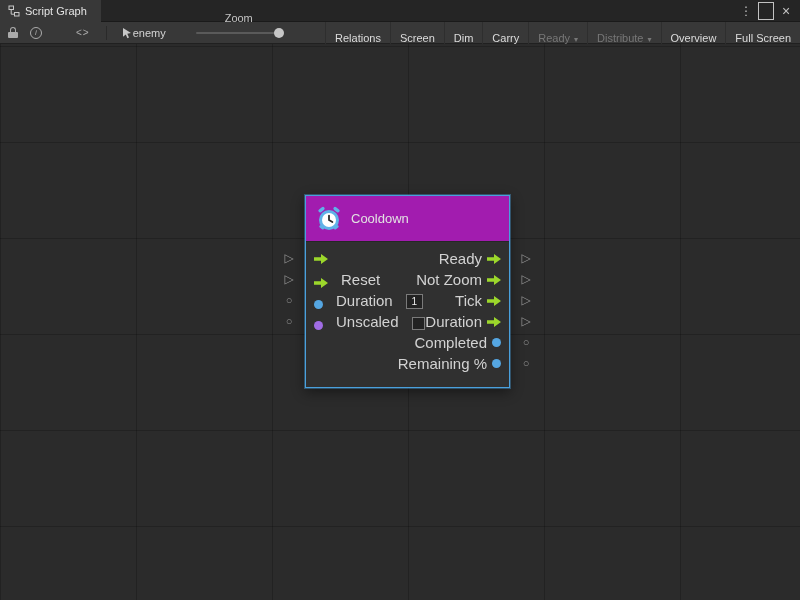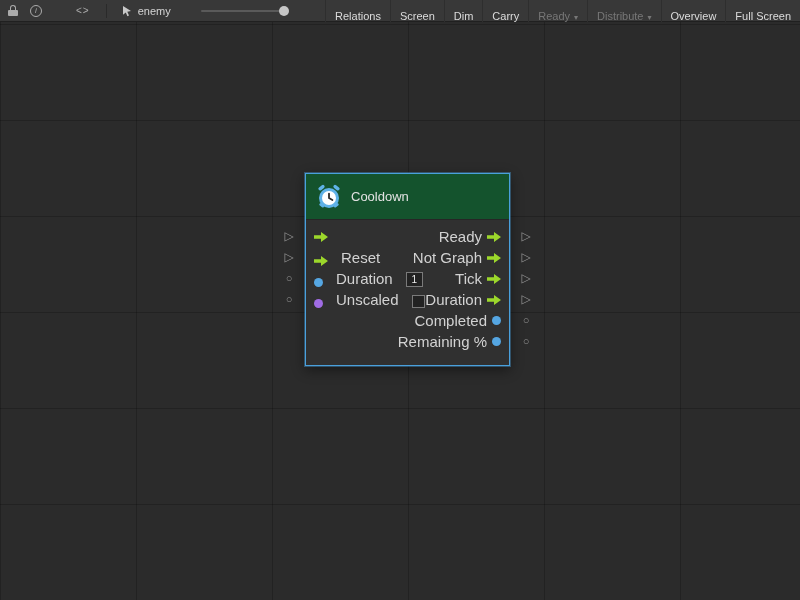--- a/index.html
+++ b/index.html
@@ -31,21 +31,21 @@
   }
   .tool-icon { display:flex; align-items:center; justify-content:center; height:22px; padding:0 6px; }
   .lock-icon { position:relative; width:10px; height:11px; display:inline-block; }
   .lock-icon .shackle { position:absolute; top:0; left:2px; width:6px; height:6px;
     border:1.5px solid #ababab; border-bottom:none; border-radius:3px 3px 0 0; }
   .lock-icon .lbody { position:absolute; bottom:0; left:0; width:10px; height:6px; background:#ababab; border-radius:1px; }
   .info-icon { width:12px; height:12px; border:1px solid #ababab; border-radius:50%;
     display:flex; align-items:center; justify-content:center; font-size:8px; font-style:italic; color:#ababab; }
   .code-icon { color:#ababab; font-size:10px; letter-spacing:1px; }
   .vsep { width:1px; height:14px; background:#2a2a2a; margin:0 10px; }
-  .breadcrumb { display:flex; align-items:flex-start; gap:5px; padding:0 4px; }
+  .breadcrumb { display:flex; align-items:flex-start; padding:0 4px; }
   .zoom-wrap { display:flex; align-items:center; gap:8px; margin-left:26px;flex-direction:column; }
   .zoom-track { position:relative; width:86px; height:2px; background:#5a5a5a; border-radius:1px; }
   .zoom-handle { position:absolute; right:-2px; top:-4px; width:10px; height:10px; border-radius:50%; background:#c6c6c6; }
   .tb-buttons { margin-left:auto; display:flex; height:22px; }
   .tb-btn {
     display:flex; align-items:flex-end; gap:4px; padding:0 9px; height:22px;
     border-left:1px solid #2e2e2e; color:#dcdcdc; font-size:11px; cursor:default; white-space:nowrap;
   }
   .tb-btn.disabled { color:#777; }
   .caret { font-size:8px; color:inherit; }
@@ -60,21 +60,21 @@
     overflow:hidden;
   }
 
   
   .node {
     position:absolute; left:305px; top:151px; width:205px; height:193px;
     background:#303030; border:1px solid #4aa0dc;
     box-shadow:0 0 0 1px rgba(74,160,220,0.40), 0 4px 12px rgba(0,0,0,0.45);
   }
   .node-header {
-    height:46px; background:#14532d; border-bottom:1px solid #262626;
+    height:46px; background:#a21caf; border-bottom:1px solid #262626;
     display:flex; align-items:center; gap:9px; padding:0 10px;text-align:center;
   }
   .node-title { font-size:13px; color:#e2e2e2; }
   .node-body { padding-top:6px; }
 
   .port-row { position:relative; height:21px; display:flex; align-items:center; padding:0 8px; }
   .pl { display:flex; align-items:flex-end; gap:13px; }
   .pr { display:flex; align-items:center; gap:5px; margin-left:auto; }
   .plabel { font-size:15px; color:#d2d2d2; }
 
@@ -95,20 +95,37 @@
   .stub.left { left:-25px; }
   .stub.right { right:-25px; }
   .stub.tri { font-size:12px; }
   .stub.circ { font-size:11px; }
 </style>
 </head>
 <body>
 
 <div class="app">
 
+  <div class="titlebar">
+    <div class="tab">
+      <svg width="12" height="12" viewBox="0 0 12 12">
+        <rect x="1" y="1" width="4.5" height="3.5" fill="none" stroke="#c8c8c8" stroke-width="1"></rect>
+        <rect x="6.5" y="7.5" width="4.5" height="3.5" fill="none" stroke="#c8c8c8" stroke-width="1"></rect>
+        <path d="M3.2 4.5 V9.2 H6.5" fill="none" stroke="#c8c8c8" stroke-width="1"></path>
+      </svg>
+      <span>Script Graph</span>
+    </div>
+    <div class="win-controls">
+      <span>⋮</span>
+      <span>
+          <span class="maxbox"></span>
+        </span>
+      <span style="font-size:14px;">×</span>
+    </div>
+  </div>
 
   <div class="toolbar">
     <span class="tool-icon" style="padding-left:8px;">
       <span class="lock-icon">
           <span class="shackle"></span>
           <span class="lbody"></span>
         </span>
     </span>
     <span class="tool-icon">
       <span class="info-icon">i</span>
@@ -200,21 +217,21 @@
 
         <div class="port-row">
           <span class="stub left tri">▷</span>
           <div class="pl">
             <svg width="14" height="10" viewBox="0 0 14 10">
                 <path d="M0 3.2 H7 V0 L14 5 L7 10 V6.8 H0 Z" fill="#9cd72b"></path>
               </svg>
             <span class="plabel">Reset</span>
           </div>
           <div class="pr">
-            <span class="plabel">Not Graph</span>
+            <span class="plabel">Not Zoom</span>
             <svg width="14" height="10" viewBox="0 0 14 10">
                 <path d="M0 3.2 H7 V0 L14 5 L7 10 V6.8 H0 Z" fill="#9cd72b"></path>
               </svg>
           </div>
           <span class="stub right tri">▷</span>
         </div>
 
         <div class="port-row">
           <span class="stub left circ">○</span>
           <div class="pl">

